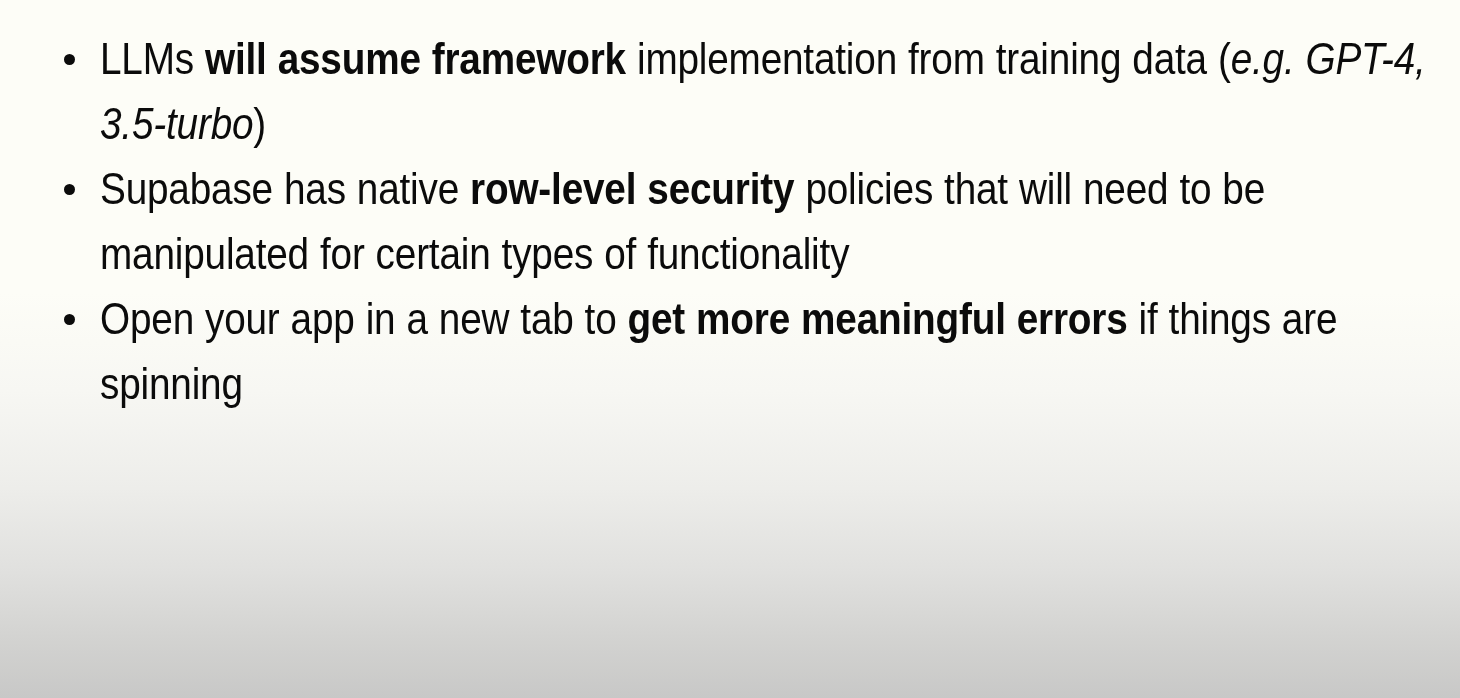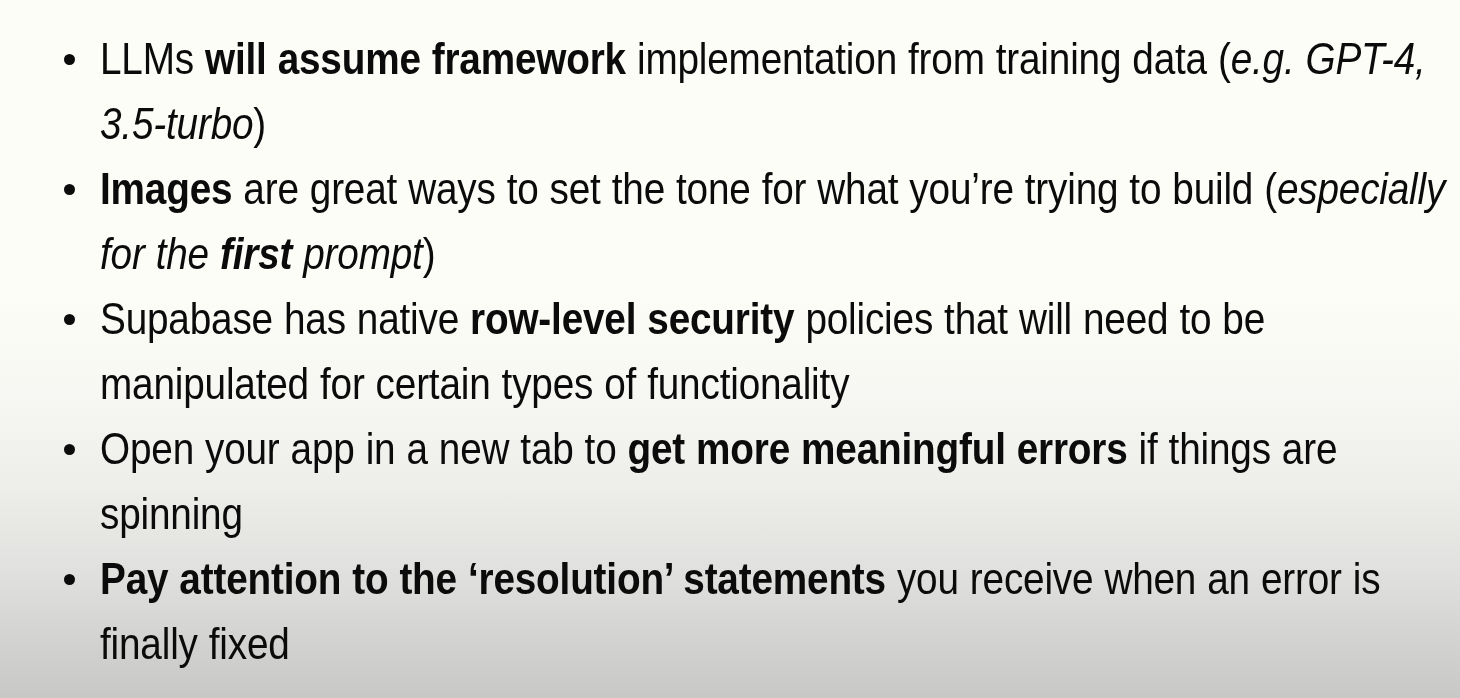--- a/index.html
+++ b/index.html
@@ -79,28 +79,20 @@
 <body>
 
 <div id="slide">
   <ul id="bullet-list">
     <li class="bullet-item">
       <span class="bullet-marker" title="•"></span>
       <span class="bullet-text"><span>LLMs </span><span class="b">will assume framework</span><span> implementation from training data (</span><span class="i">e.g. GPT-4, 3.5-turbo</span><span>)</span></span>
     </li>
     <li class="bullet-item">
       <span class="bullet-marker" title="•"></span>
-      <span class="bullet-text"><span class="b">Images</span><span> are great ways to set the tone for what you’re trying to build (</span><span class="i">especially for the </span><span class="bi">first</span><span class="i"> prompt</span><span>)</span></span>
-    </li>
-    <li class="bullet-item">
-      <span class="bullet-marker" title="•"></span>
       <span class="bullet-text"><span>Supabase has native </span><span class="b">row-level security</span><span> policies that will need to be manipulated for certain types of functionality</span></span>
     </li>
     <li class="bullet-item">
       <span class="bullet-marker" title="•"></span>
       <span class="bullet-text"><span>Open your app in a new tab to </span><span class="b">get more meaningful errors</span><span> if things are spinning</span></span>
     </li>
-    <li class="bullet-item">
-      <span class="bullet-marker" title="•"></span>
-      <span class="bullet-text"><span class="b">Pay attention to the ‘resolution’ statements</span><span> you receive when an error is finally fixed</span></span>
-    </li>
   </ul>
 </div>
 
 </body></html>

